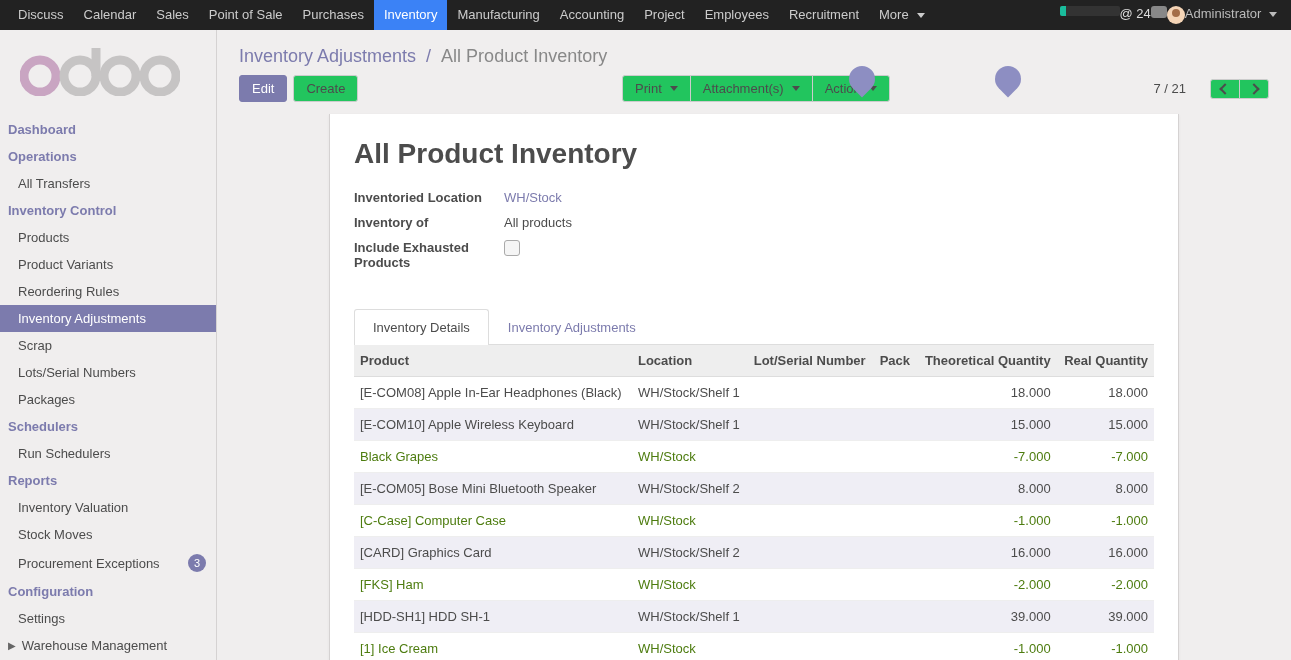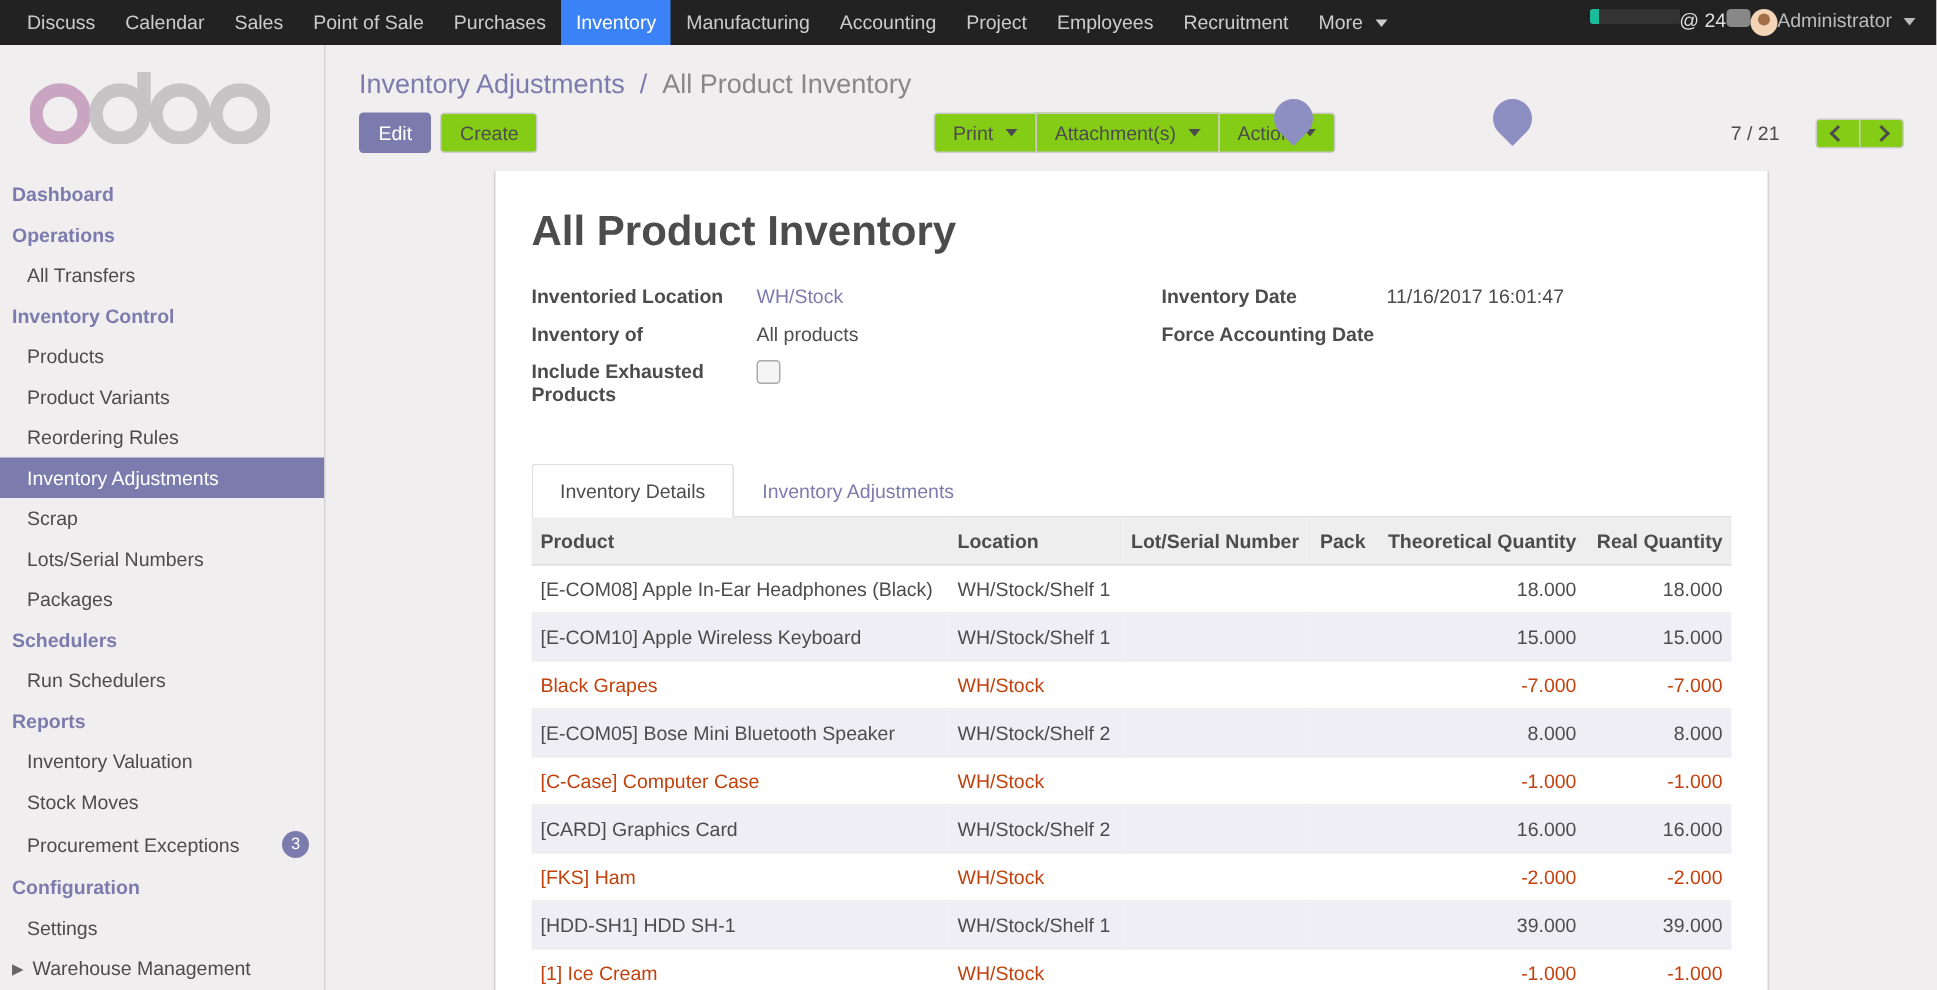--- a/index.html
+++ b/index.html
@@ -25,21 +25,21 @@
 .side-sub { display:flex; align-items:center; gap:6px; padding: 6px 10px 6px 8px; color:#4c4c4c; cursor:pointer;}
 .side-sub .tri { font-size:10px; color:#666; }
 .badge-count { background:#7c7bad; color:#fff; border-radius:50%; width:18px; height:18px; display:inline-flex; align-items:center; justify-content:center; font-size:11px; }
 .powered { text-align:center; color:#4c4c4c; font-size:12px; padding:6px 0 12px; }
 .main { flex:1; background:#f0eeee; overflow-y:auto; position:relative; }
 .breadcrumb-row { display:flex; align-items:center; padding: 16px 22px 8px; gap:8px; }
 .breadcrumb-link { color:#7c7bad; font-size:18px; cursor:pointer; }
 .breadcrumb-sep { color:#7c7bad; font-size:18px; margin:0 2px; }
 .breadcrumb-title { color:#888; font-size:18px; }
 .controls-row { display:flex; align-items:center; padding: 0 22px 12px; gap:6px; }
-.btn { background:#84cc16; border:1px solid #ccc; padding:5px 12px; border-radius:3px; cursor:pointer; font-size:13px; color:#4c4c4c; display:inline-flex; align-items:center; gap:4px; }
+.btn { background:#22c55e; border:1px solid #ccc; padding:5px 12px; border-radius:3px; cursor:pointer; font-size:13px; color:#4c4c4c; display:inline-flex; align-items:center; gap:4px; }
 .btn.primary { background:#7c7bad; border-color:#7c7bad; color:#fff; }
 .btn-group { display:inline-flex; }
 .btn-group .btn { border-radius:0; margin-left:-1px; }
 .btn-group .btn:first-child { border-radius:3px 0 0 3px; margin-left:0; }
 .btn-group .btn:last-child { border-radius:0 3px 3px 0; }
 .spacer { flex:1; }
 .pager { display:flex; align-items:center; gap:24px; }
 .pager-nav { display:flex; }
 .pager-nav .btn { padding:5px 10px; }
 .sheet-wrap { padding: 0 112px 20px; }
@@ -54,21 +54,21 @@
 .checkbox-box { width:16px; height:16px; border:1px solid #aaa; border-radius:3px; display:inline-block; background:#f5f5f5; }
 .tabs { display:flex; border-bottom:1px solid #ddd; margin-bottom:0; }
 .tab { padding:10px 18px; cursor:pointer; color:#7c7bad; border:1px solid transparent; border-bottom:none; position:relative; top:1px; }
 .tab.active { background:#fff; border-color:#ddd; color:#4c4c4c; border-radius:3px 3px 0 0; }
 table.inv { width:100%; border-collapse:collapse; }
 table.inv th { text-align:left; font-weight:bold; padding:8px 6px; background:#eee; color:#4c4c4c; border-bottom:1px solid #ddd; font-size:13px;}
 table.inv th.right, table.inv td.right { text-align:right; }
 table.inv tbody tr { }
 table.inv tbody tr:nth-child(even) { background:#efeef5; }
 table.inv td { padding:8px 6px; color:#4c4c4c; border-bottom:1px solid #eee; }
-table.inv tr.neg td { color:#c2410c; }
+table.inv tr.neg td { color:#4d7c0f; }
 .droplets { position:absolute; display:flex; gap:120px; left:632px; top:36px; }
 .drop { width:26px; height:26px; background:#8d8ec2; border-radius:50% 50% 50% 0; transform:rotate(-45deg); }
 .chevron { display:inline-block; width:8px; height:8px; border-right:2px solid #4c4c4c; border-bottom:2px solid #4c4c4c; }
 .chevron.left { transform:rotate(135deg); }
 .chevron.right { transform:rotate(-45deg); }
 .chat-icon { width:16px; height:12px; background:#888; border-radius:3px; position:relative; display:inline-block;}
 .chat-icon::after { content:""; position:absolute; bottom:-4px; left:3px; border:4px solid transparent; border-top-color:#888; }
 </style>
 </head>
 <body>
@@ -221,30 +221,20 @@
             </div>
             <div class="form-row">
               <div class="form-label">Inventory of</div>
               <div class="form-value">All products</div>
             </div>
             <div class="form-row">
               <div class="form-label">Include Exhausted Products</div>
               <div class="form-value"><span class="checkbox-box"></span></div>
             </div>
           </div>
-          <div class="form-col">
-            <div class="form-row">
-              <div class="form-label">Inventory Date</div>
-              <div class="form-value">11/16/2017 16:01:47</div>
-            </div>
-            <div class="form-row">
-              <div class="form-label">Force Accounting Date</div>
-              <div class="form-value"></div>
-            </div>
-          </div>
         </div>
 
         <div class="tabs" id="tabs">
             <div class="tab active">Inventory Details</div>
             <div class="tab">Inventory Adjustments</div>
           </div>
         <table class="inv">
           <thead>
               <tr id="thead-row">
                 <th>Product</th>

